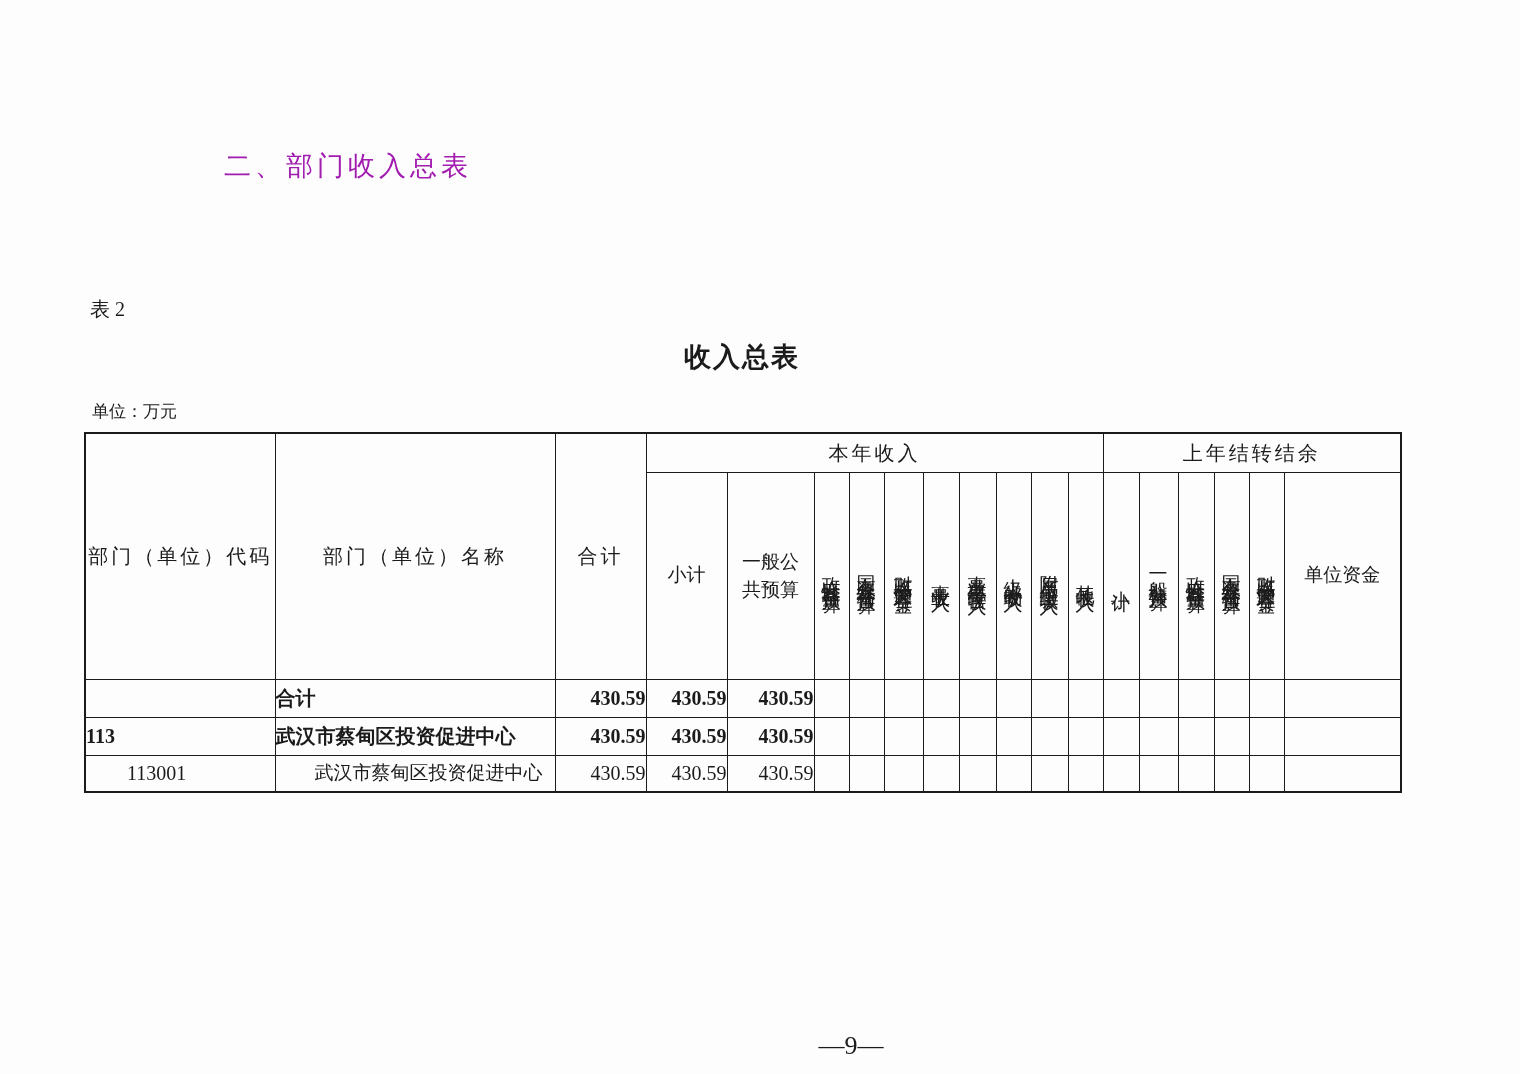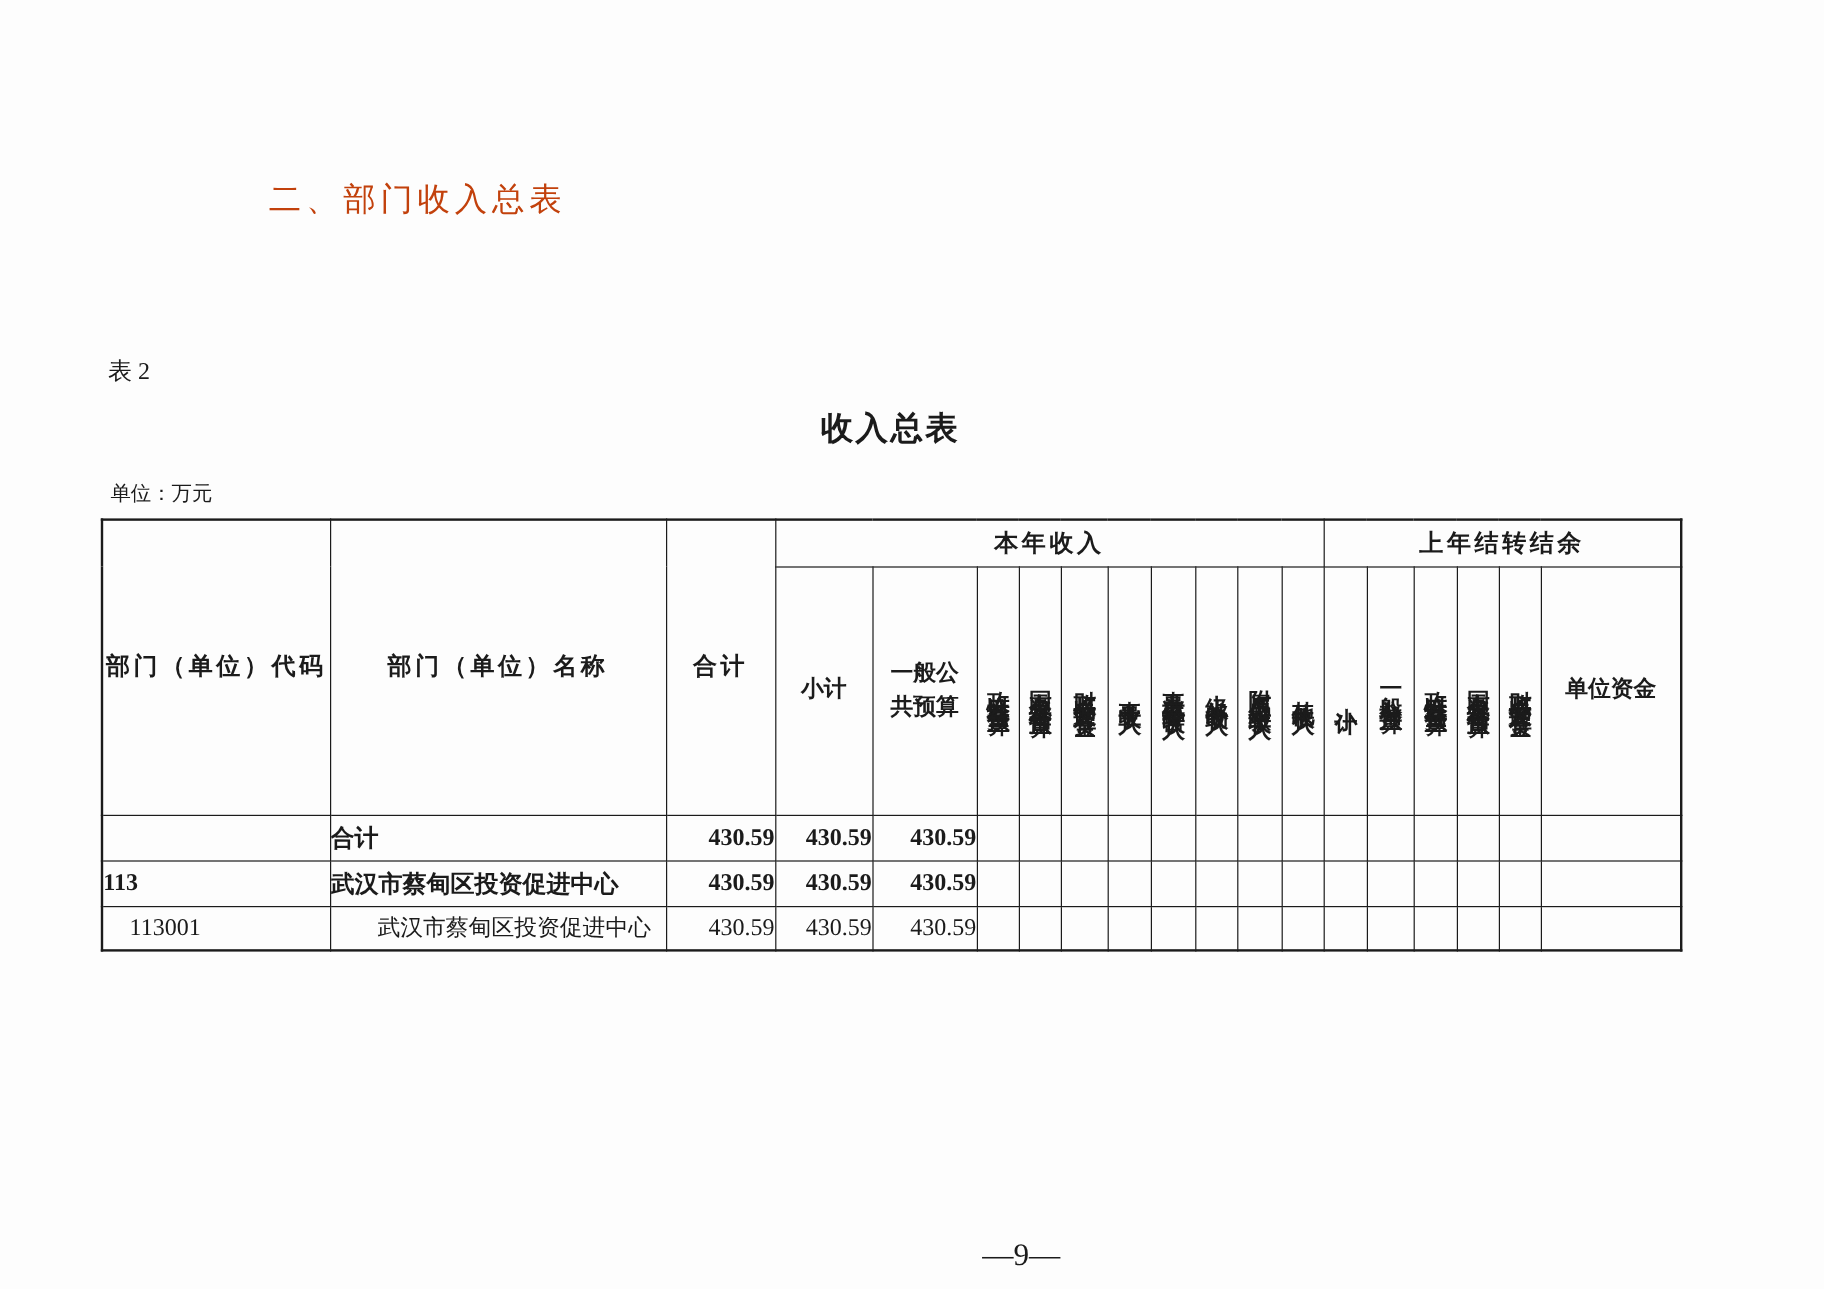--- a/index.html
+++ b/index.html
@@ -9,21 +9,21 @@
     background: #fdfdfd;
     color: #1b1b1b;
     font-family: "Liberation Serif", serif;
     position: relative;
     overflow: hidden;
   }
   .section-heading {
     position: absolute; left: 224px; top: 148px;
     font-size: 27px; letter-spacing: 4px;
     font-family: Liberation Sans, sans-serif;
-    color: #c2410c;
+    color: #a21caf;
   }
   .table-label {
     position: absolute; left: 90px; top: 296px;
     font-size: 20px;
   }
   .doc-title {
     position: absolute; left: 84px; top: 339px; width: 1316px;
     text-align: center;
     font-size: 27px; font-weight: 700; letter-spacing: 2px;
     font-family: "Liberation Sans", sans-serif;
@@ -41,21 +41,21 @@
     border-collapse: collapse; table-layout: fixed;
     border: 2px solid #1b1b1b;
   }
   .budget-table th, .budget-table td {
     border: 1px solid #1b1b1b;
     padding: 0;
     overflow: hidden;
   }
   .budget-table th {
     font-family: "Liberation Sans", sans-serif;
-    font-weight: 700;
+    font-weight: 400;
     font-size: 19px;
     text-align: center; vertical-align: middle;
     line-height: 1.3;
   }
   tr.group-row { height: 39px; }
   tr.group-row th { font-size: 20px; letter-spacing: 3px; }
   tr.sub-row { height: 207px; }
   .span-head { font-size: 20px; letter-spacing: 1px; }
   .v {
     writing-mode: vertical-rl;
@@ -73,21 +73,21 @@
   }
   tr.data-row { height: 38px; }
   tr.data-row td { font-size: 20px; vertical-align: middle; }
   tr.data-row.bold td { font-weight: 700; }
   .code-cell { text-align: left; padding-left: 8px; }
   .name-cell {
     text-align: left; padding-left: 9px;
     font-family: "Liberation Sans", sans-serif;
   }
   tr.r2 { height: 37px; }
-  tr.r2 .code-cell { padding-left: 22px; }
+  tr.r2 .code-cell { padding-left: 41px; }
   tr.r2 .name-cell {
     text-align: right; padding-right: 12px;
     font-family: "Liberation Serif", serif;
     font-size: 19px;
   }
   .num-cell { text-align: right; padding-right: 8px; margin-top: 20px; }
   .page-number {
     position: absolute; left: 786px; top: 1031px; width: 130px;
     text-align: center;
     font-size: 26px;

